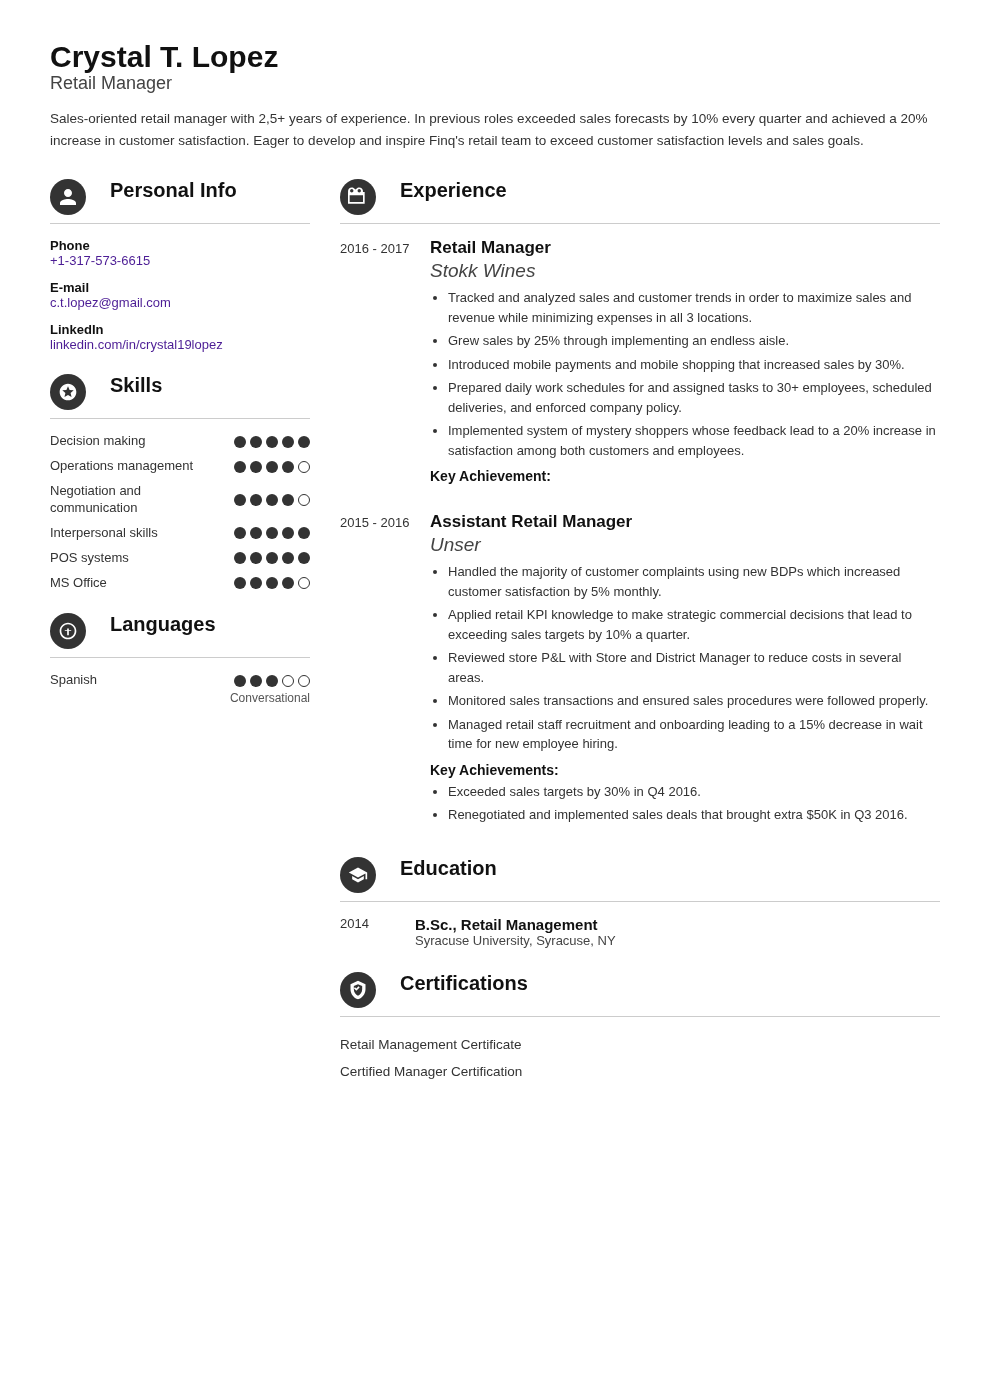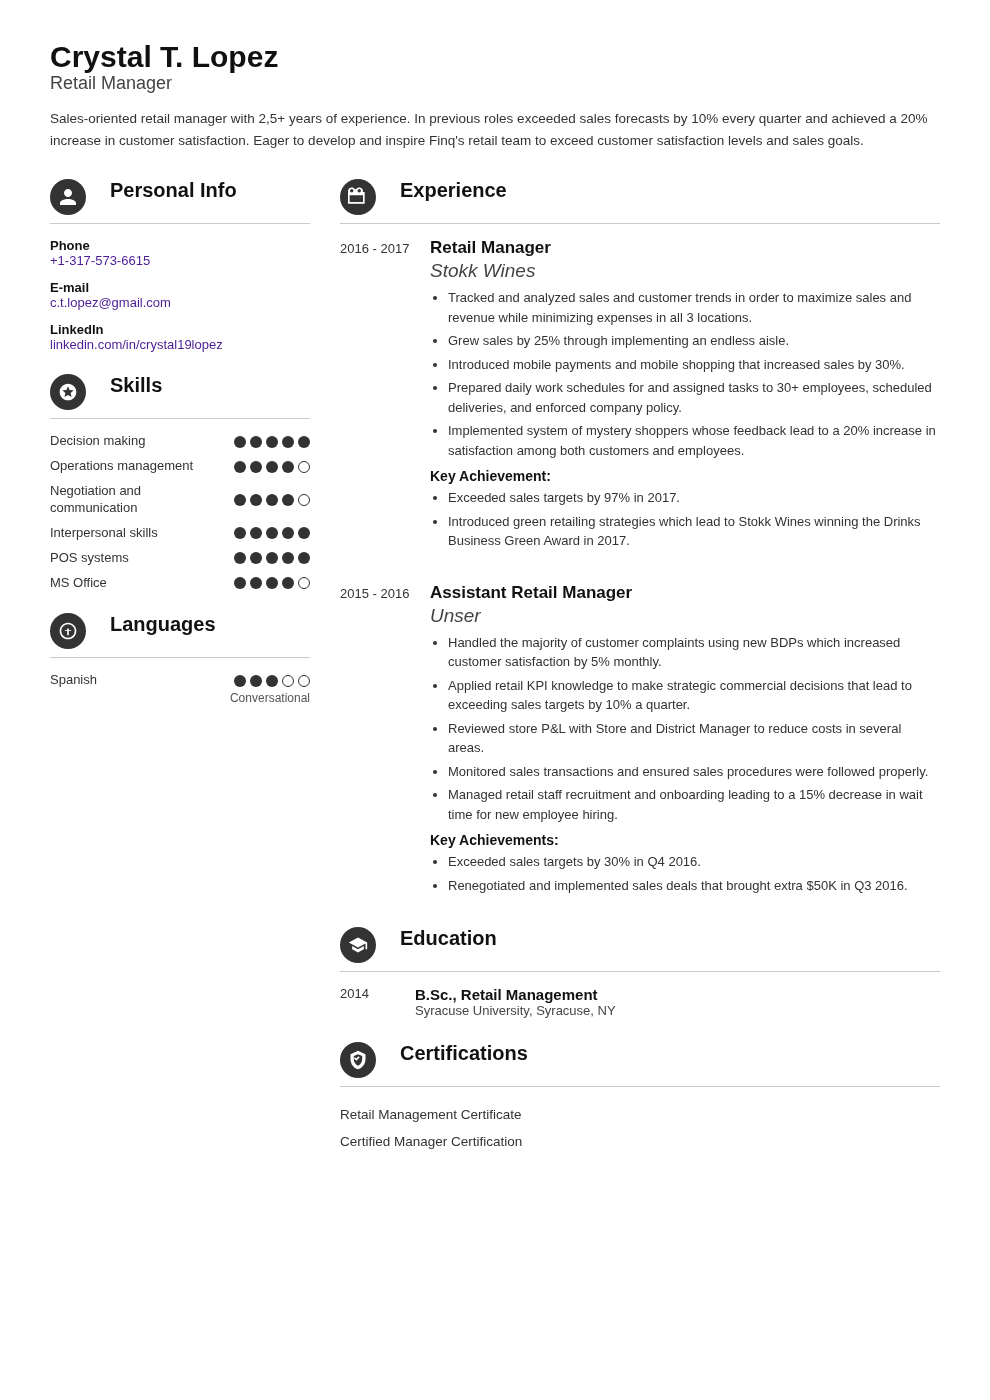--- a/index.html
+++ b/index.html
@@ -376,24 +376,20 @@
               <div class="exp-job-title">Retail Manager</div>
               <div class="exp-company">Stokk Wines</div>
               <ul class="exp-bullets">
                 <li>Tracked and analyzed sales and customer trends in order to maximize sales and revenue while minimizing expenses in all 3 locations.</li>
                 <li>Grew sales by 25% through implementing an endless aisle.</li>
                 <li>Introduced mobile payments and mobile shopping that increased sales by 30%.</li>
                 <li>Prepared daily work schedules for and assigned tasks to 30+ employees, scheduled deliveries, and enforced company policy.</li>
                 <li>Implemented system of mystery shoppers whose feedback lead to a 20% increase in satisfaction among both customers and employees.</li>
               </ul>
               <div class="key-achievement-label">Key Achievement:</div>
-              <ul class="exp-bullets">
-                <li>Exceeded sales targets by 97% in 2017.</li>
-                <li>Introduced green retailing strategies which lead to Stokk Wines winning the Drinks Business Green Award in 2017.</li>
-              </ul>
             </div>
           </div>
           <div class="exp-entry">
             <div class="exp-dates">2015 - 2016</div>
             <div class="exp-content">
               <div class="exp-job-title">Assistant Retail Manager</div>
               <div class="exp-company">Unser</div>
               <ul class="exp-bullets">
                 <li>Handled the majority of customer complaints using new BDPs which increased customer satisfaction by 5% monthly.</li>
                 <li>Applied retail KPI knowledge to make strategic commercial decisions that lead to exceeding sales targets by 10% a quarter.</li>

